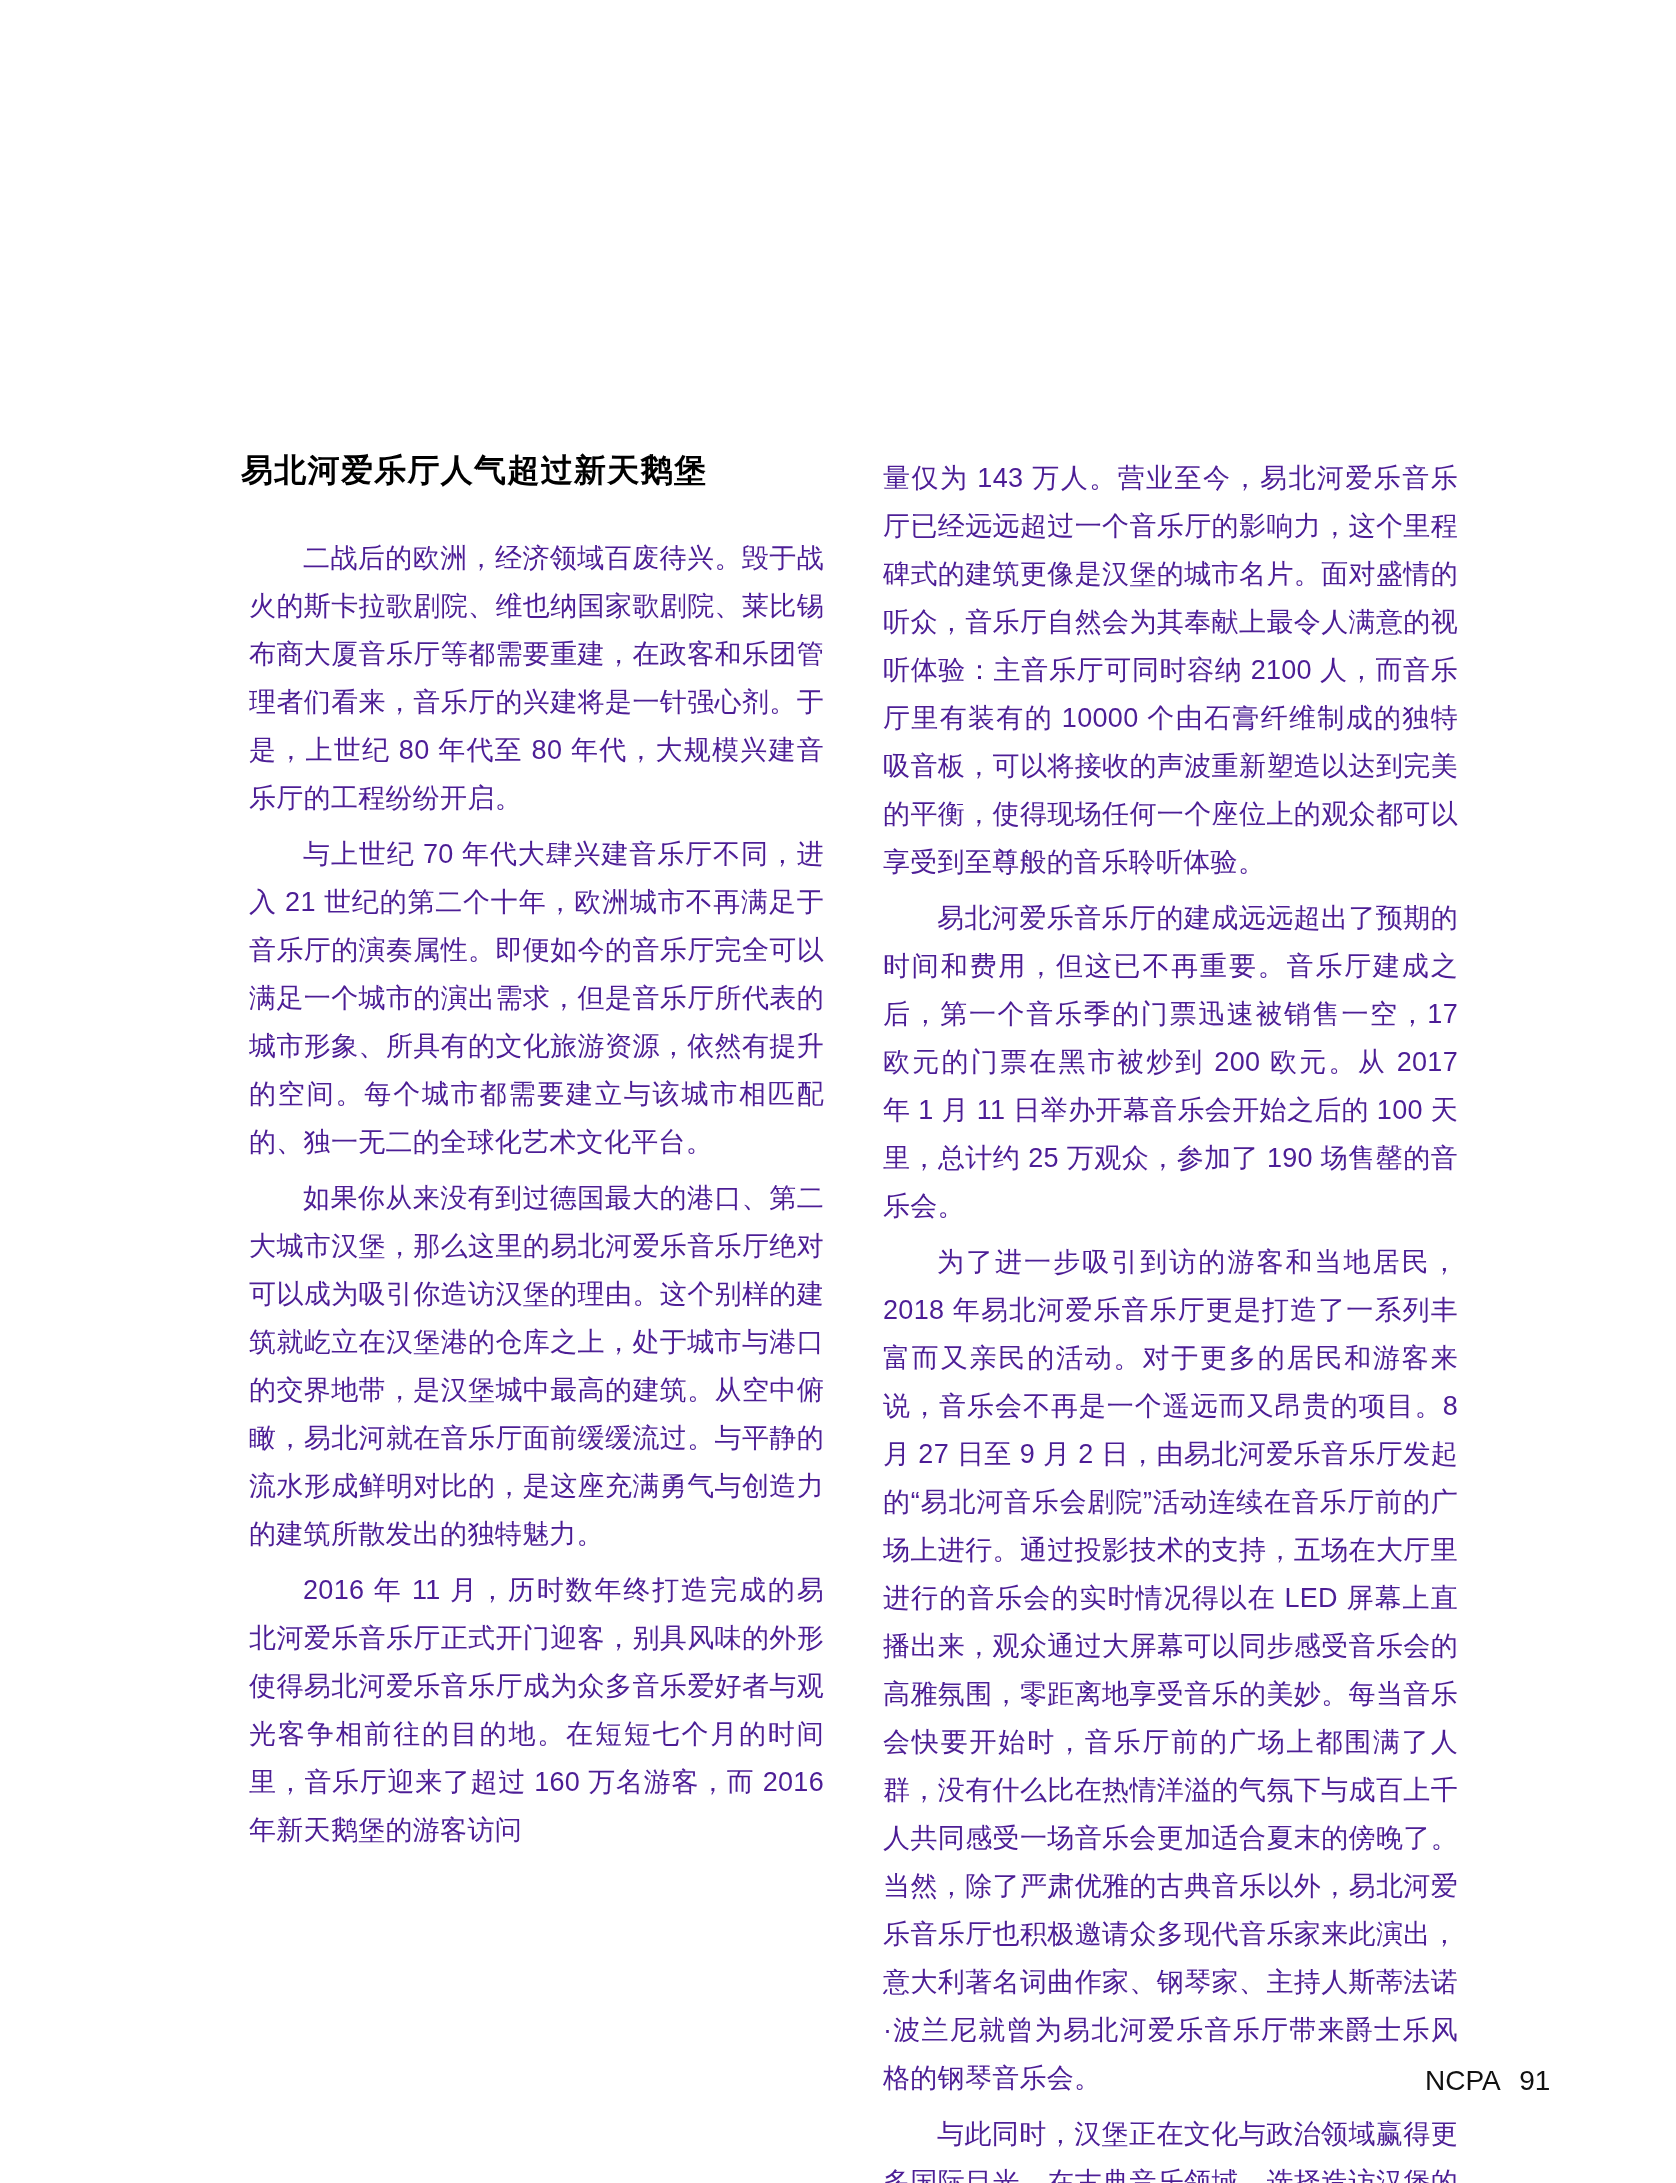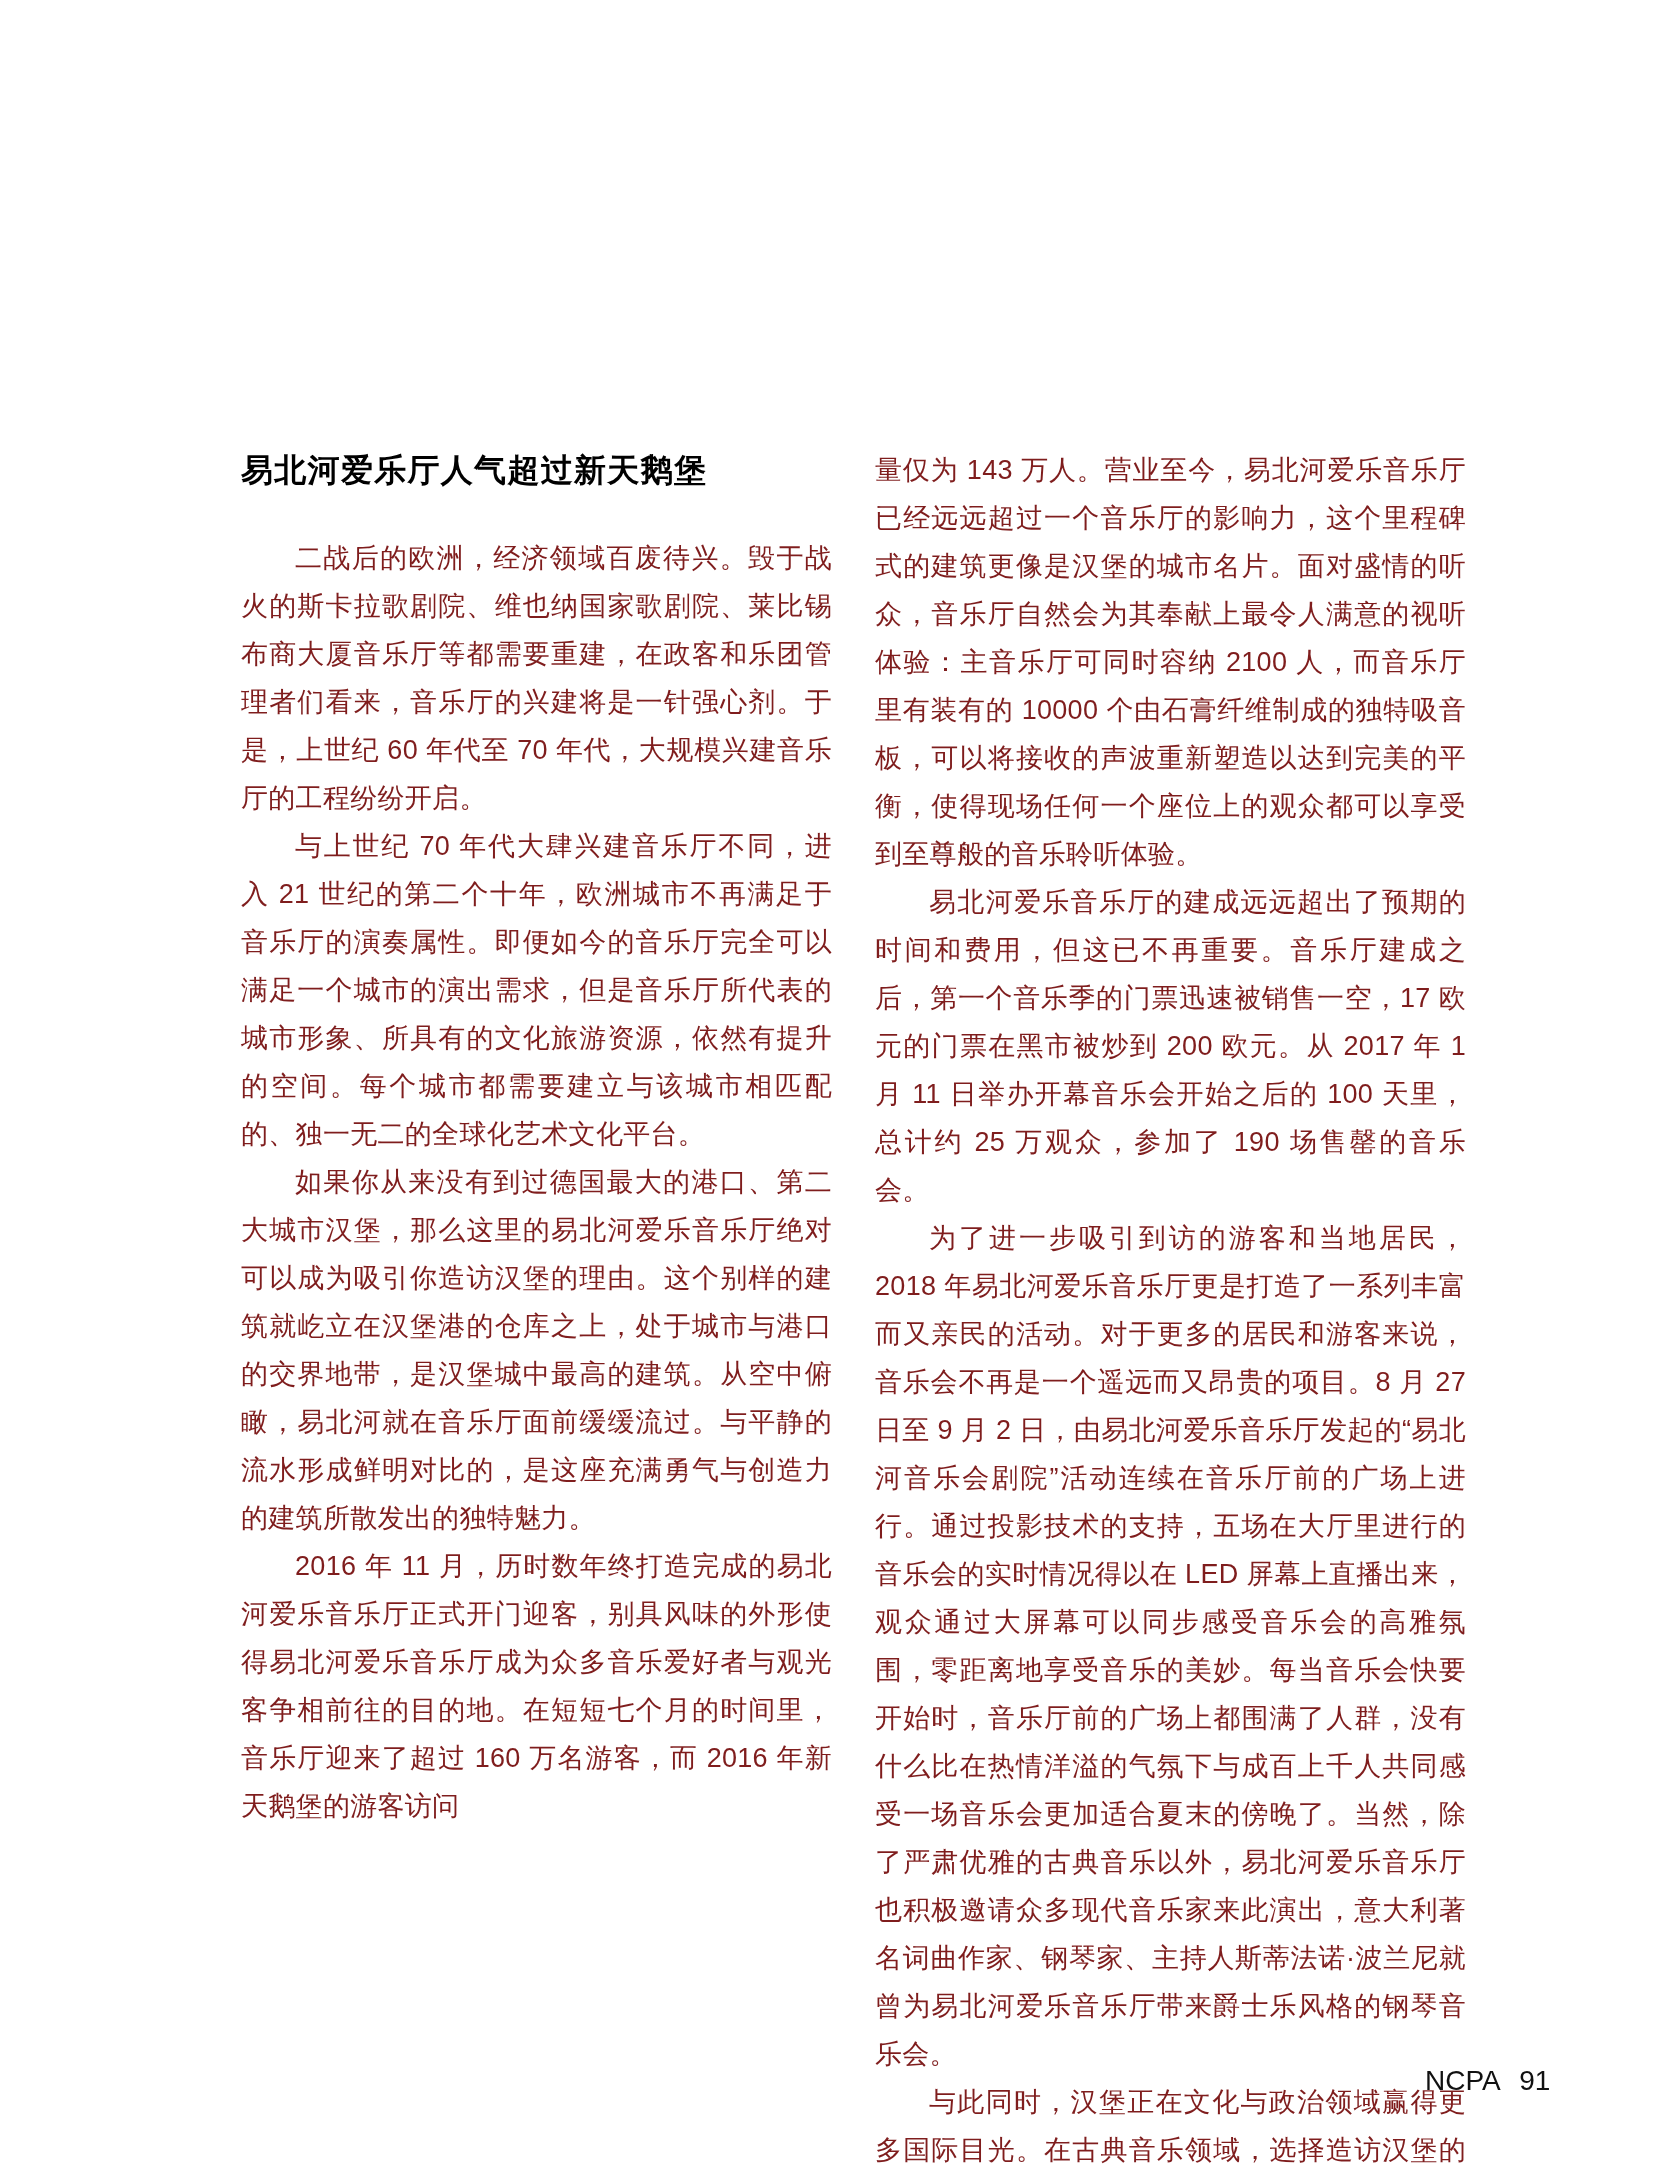--- a/index.html
+++ b/index.html
@@ -24,27 +24,27 @@
   #right-col { left: 875px; }
   .article-heading {
     margin: 0 0 40px 0;
     font-size: 32px;
     font-weight: 700;
     line-height: 48px;
     letter-spacing: 1.3px;
     color: #000000;
   }
   .body-p {
-    margin: 0;
+    margin: 8px;
     font-size: 27px;
     line-height: 48px;
     text-align: justify;
     text-justify: inter-ideograph;
     text-indent: 2em;
-    color: #7f1d1d;
+    color: #4c1d95;
     letter-spacing: 0.3px;
   }
   .body-p.no-indent { text-indent: 0; }
   .page-footer {
     position: absolute;
     left: 1425px;
     top: 2064px;
     font-size: 28px;
     line-height: 34px;
     color: #111111;
@@ -53,21 +53,21 @@
   .page-footer .page-num { margin-left: 18.5px; margin-top: 9px; }
 </style>
 </head>
 <body>
 
 <div>
 
   <div class="column" id="left-col">
     <h2 class="article-heading">易北河爱乐厅人气超过新天鹅堡</h2>
     <div>
-        <p class="body-p">二战后的欧洲，经济领域百废待兴。毁于战火的斯卡拉歌剧院、维也纳国家歌剧院、莱比锡布商大厦音乐厅等都需要重建，在政客和乐团管理者们看来，音乐厅的兴建将是一针强心剂。于是，上世纪 60 年代至 70 年代，大规模兴建音乐厅的工程纷纷开启。</p>
+        <p class="body-p">二战后的欧洲，经济领域百废待兴。毁于战火的斯卡拉歌剧院、维也纳国家歌剧院、莱比锡布商大厦音乐厅等都需要重建，在政客和乐团管理者们看来，音乐厅的兴建将是一针强心剂。于是，上世纪 80 年代至 80 年代，大规模兴建音乐厅的工程纷纷开启。</p>
         <p class="body-p">与上世纪 70 年代大肆兴建音乐厅不同，进入 21 世纪的第二个十年，欧洲城市不再满足于音乐厅的演奏属性。即便如今的音乐厅完全可以满足一个城市的演出需求，但是音乐厅所代表的城市形象、所具有的文化旅游资源，依然有提升的空间。每个城市都需要建立与该城市相匹配的、独一无二的全球化艺术文化平台。</p>
         <p class="body-p">如果你从来没有到过德国最大的港口、第二大城市汉堡，那么这里的易北河爱乐音乐厅绝对可以成为吸引你造访汉堡的理由。这个别样的建筑就屹立在汉堡港的仓库之上，处于城市与港口的交界地带，是汉堡城中最高的建筑。从空中俯瞰，易北河就在音乐厅面前缓缓流过。与平静的流水形成鲜明对比的，是这座充满勇气与创造力的建筑所散发出的独特魅力。</p>
         <p class="body-p">2016 年 11 月，历时数年终打造完成的易北河爱乐音乐厅正式开门迎客，别具风味的外形使得易北河爱乐音乐厅成为众多音乐爱好者与观光客争相前往的目的地。在短短七个月的时间里，音乐厅迎来了超过 160 万名游客，而 2016 年新天鹅堡的游客访问</p>
       </div>
   </div>
 
   <div class="column" id="right-col">
     <div>
         <p class="body-p no-indent">量仅为 143 万人。营业至今，易北河爱乐音乐厅已经远远超过一个音乐厅的影响力，这个里程碑式的建筑更像是汉堡的城市名片。面对盛情的听众，音乐厅自然会为其奉献上最令人满意的视听体验：主音乐厅可同时容纳 2100 人，而音乐厅里有装有的 10000 个由石膏纤维制成的独特吸音板，可以将接收的声波重新塑造以达到完美的平衡，使得现场任何一个座位上的观众都可以享受到至尊般的音乐聆听体验。</p>
         <p class="body-p">易北河爱乐音乐厅的建成远远超出了预期的时间和费用，但这已不再重要。音乐厅建成之后，第一个音乐季的门票迅速被销售一空，17 欧元的门票在黑市被炒到 200 欧元。从 2017 年 1 月 11 日举办开幕音乐会开始之后的 100 天里，总计约 25 万观众，参加了 190 场售罄的音乐会。</p>

